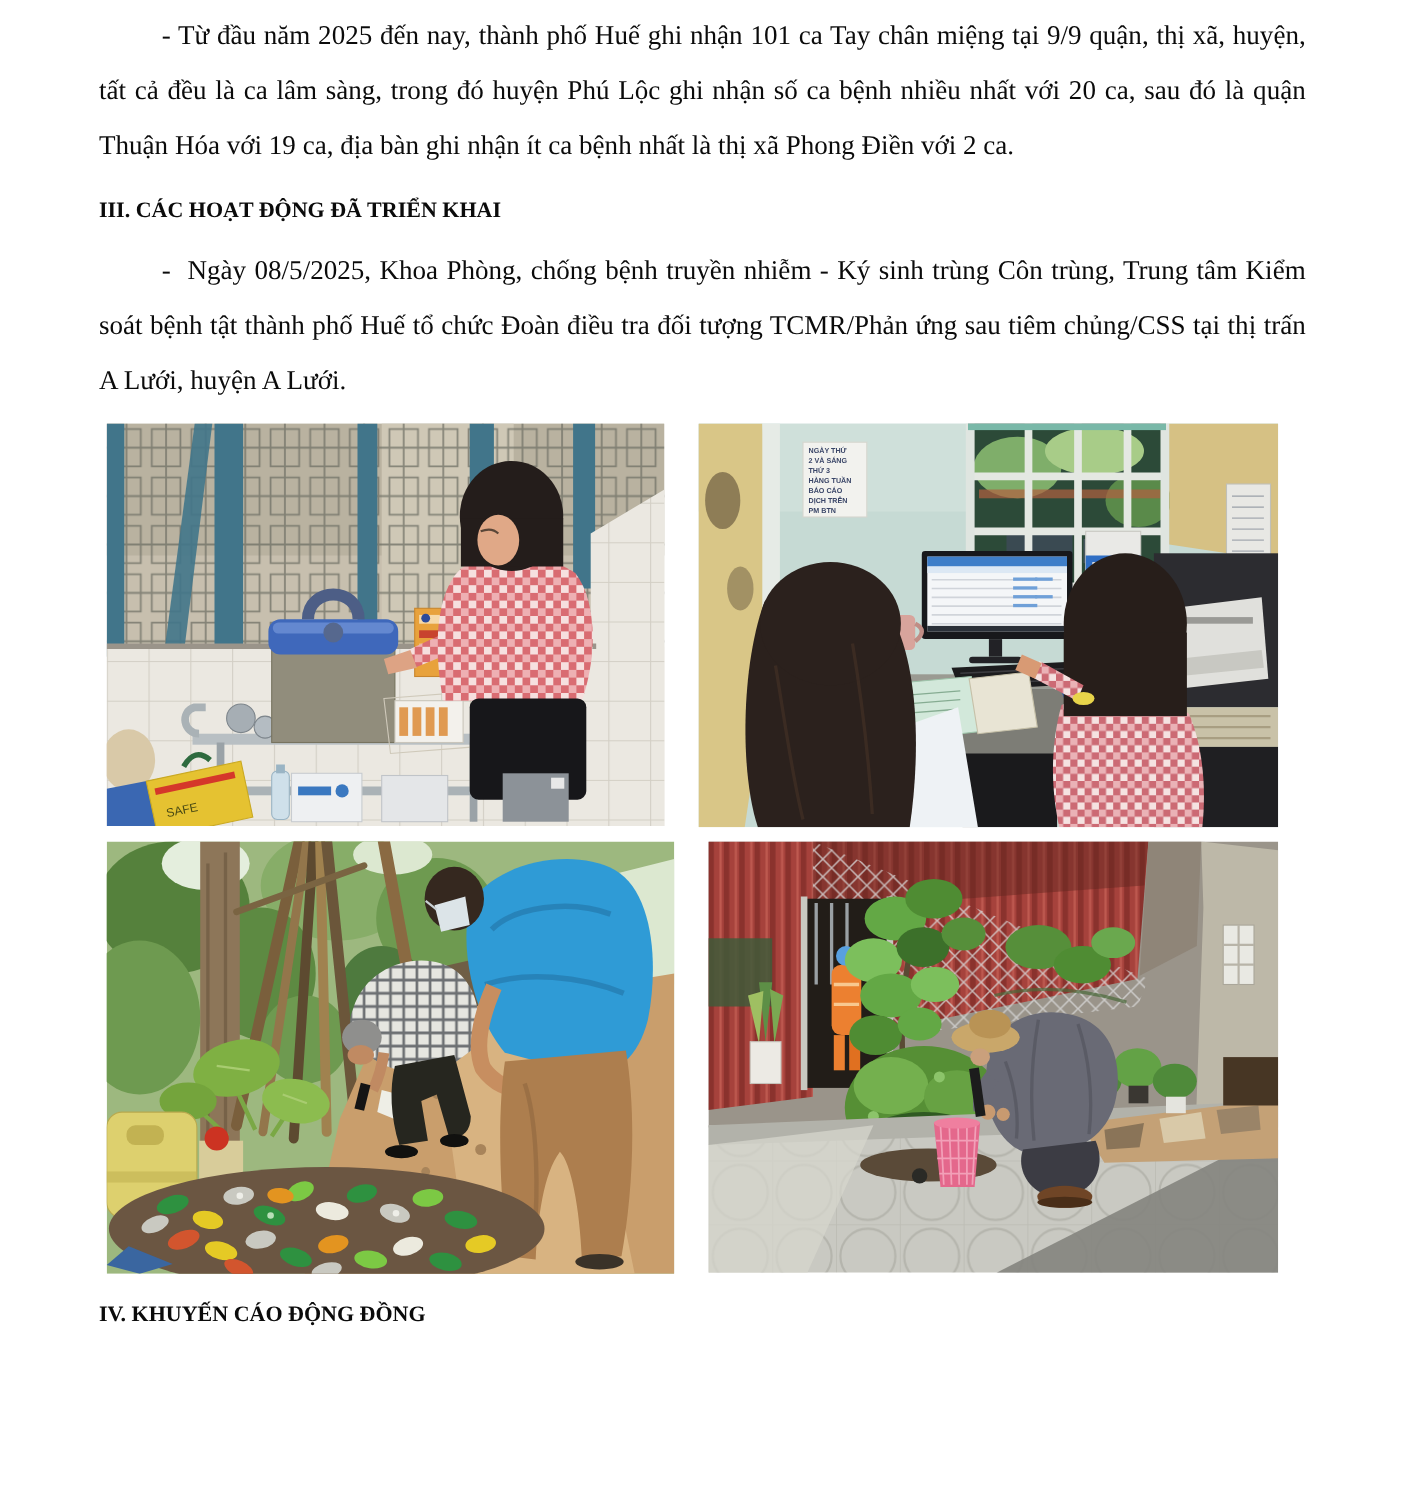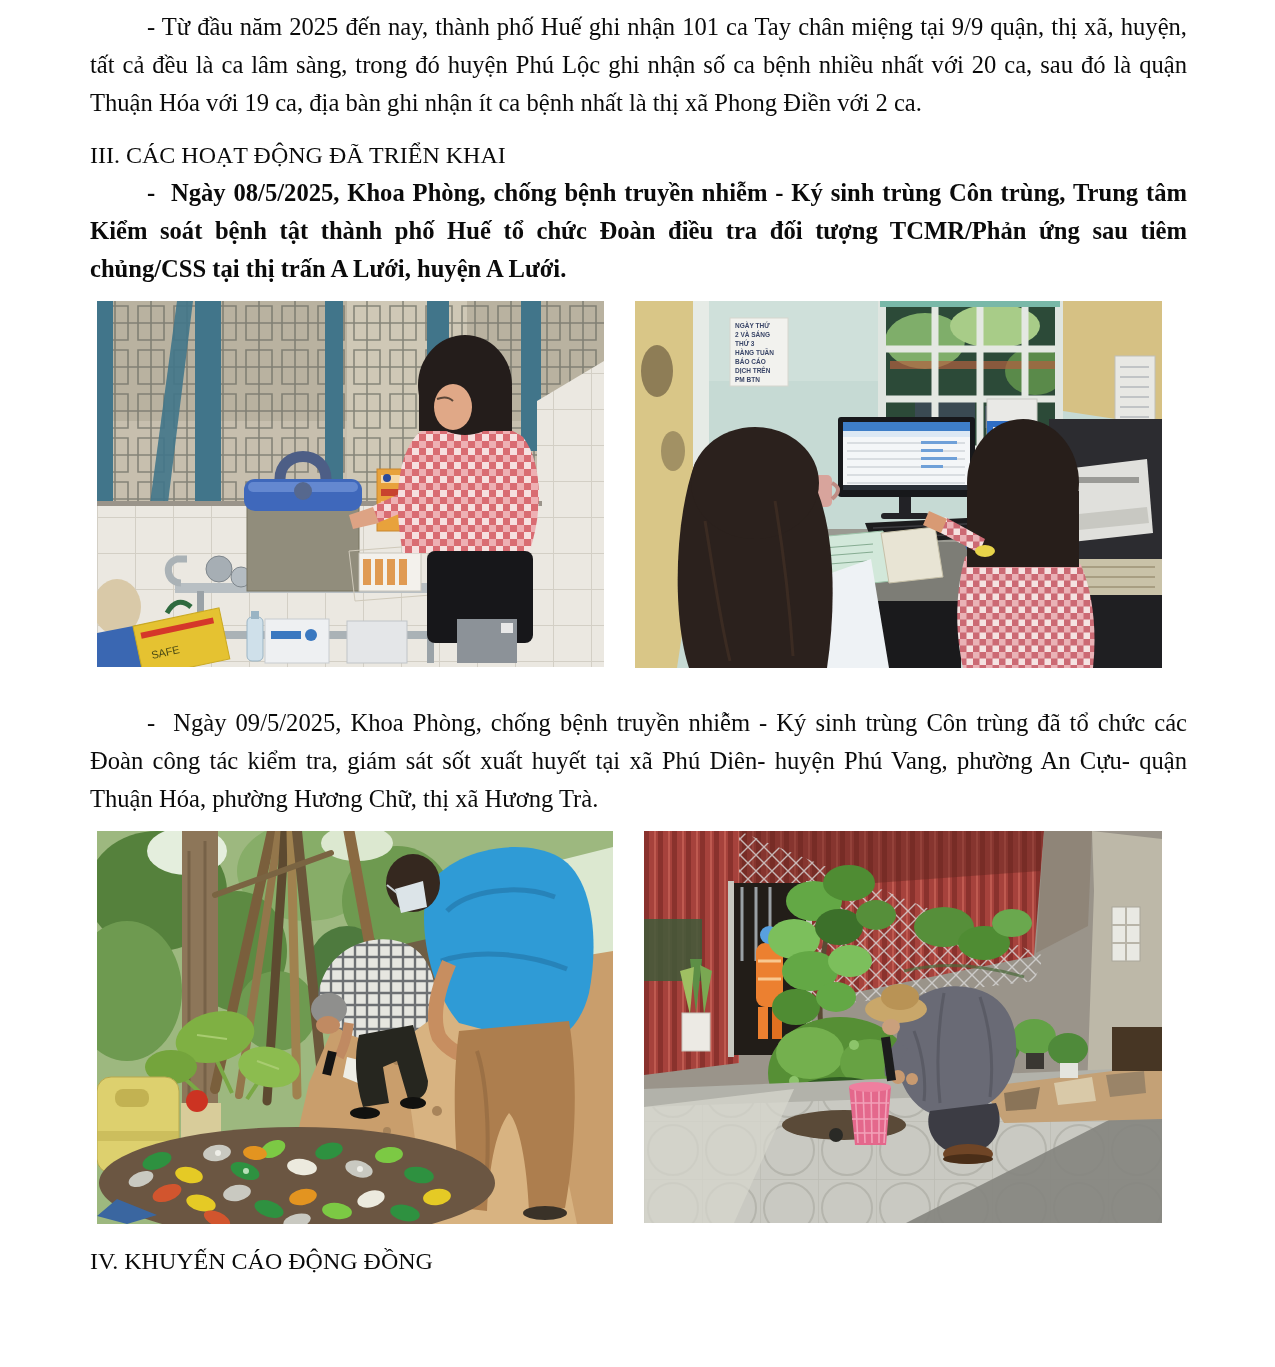--- a/index.html
+++ b/index.html
@@ -1,28 +1,28 @@
 <!DOCTYPE html>
 <html><head>
 <meta charset="utf-8">
 <style>
   html,body{margin:0;padding:0;background:#ffffff;}
   #page{position:relative;width:1275px;height:1367px;background:#ffffff;overflow:hidden;
         font-family:"Liberation Serif","DejaVu Serif",serif;color:#0b0b0b;}
   .doc{padding:8px 88px 0 90px;}
-  p.body-par{font-size:24.6px;line-height:38px;text-align:justify;text-indent:57px;margin:0;}
-  .heading{font-size:24px;line-height:38px;font-weight:normal;margin:14px 0 0 0;}
+  p.body-par{font-size:24.6px;line-height:50px;text-align:justify;text-indent:57px;margin:0;}
+  .heading{font-size:20px;line-height:38px;font-weight:bold;margin:14px 0 0 0;}
   #heading-iv{margin-top:18px;}
   .photo-row{display:flex;gap:31px;margin-left:7px;}
   #photo-row-1{margin-top:13px;}
   #photo-row-2{margin-top:13px;}
   .photo{display:block;flex:0 0 auto;}
   .photo svg{display:block;}
   #par-0905{margin-top:36px;}
-  #par-0805{font-weight:bold;}
+  #par-0805{margin-top:12px;}
 </style>
 </head>
 <body>
 
 <div id="page">
   <div class="doc">
 
     <p class="body-par">- Từ đầu năm 2025 đến nay, thành phố Huế ghi nhận 101 ca Tay chân miệng tại 9/9 quận, thị xã, huyện, tất cả đều là ca lâm sàng, trong đó huyện Phú Lộc ghi nhận số ca bệnh nhiều nhất với 20 ca, sau đó là quận Thuận Hóa với 19 ca, địa bàn ghi nhận ít ca bệnh nhất là thị xã Phong Điền với 2 ca.</p>
 
     <p class="heading" id="heading-iii">III. CÁC HOẠT ĐỘNG ĐÃ TRIỂN KHAI</p>
@@ -280,21 +280,20 @@
             <ellipse cx="388" cy="182" rx="56" ry="64" fill="#271e1a"></ellipse>
             <rect x="332" y="190" width="112" height="76" fill="#271e1a"></rect>
             <path d="M344 252 L302 230 L310 216 L350 238 Z" fill="url(#ging2)"></path>
             <path d="M306 232 L288 224 L294 210 L312 218 Z" fill="#d89a74"></path>
             <ellipse cx="350" cy="250" rx="10" ry="6" fill="#e8d44a"></ellipse>
           </g>
         </svg>
       </div>
     </div>
 
-    <p class="body-par" id="par-0905">-&nbsp; Ngày 09/5/2025, Khoa Phòng, chống bệnh truyền nhiễm - Ký sinh trùng Côn trùng đã tổ chức các Đoàn công tác kiểm tra, giám sát sốt xuất huyết tại xã Phú Diên- huyện Phú Vang, phường An Cựu- quận Thuận Hóa, phường Hương Chữ, thị xã Hương Trà.</p>
 
     <div class="photo-row" id="photo-row-2">
 
       <div class="photo" aria-label="team-inspecting-discarded-cans-for-mosquito-larvae">
         <svg width="516" height="393" viewBox="0 0 516 393">
           <defs>
             <pattern id="plaid3" width="12" height="12" patternUnits="userSpaceOnUse">
               <rect width="12" height="12" fill="#e6e6e0"></rect>
               <path d="M0 6H12 M6 0V12" stroke="#44484e" stroke-width="2.4" opacity=".75"></path>
             </pattern>

